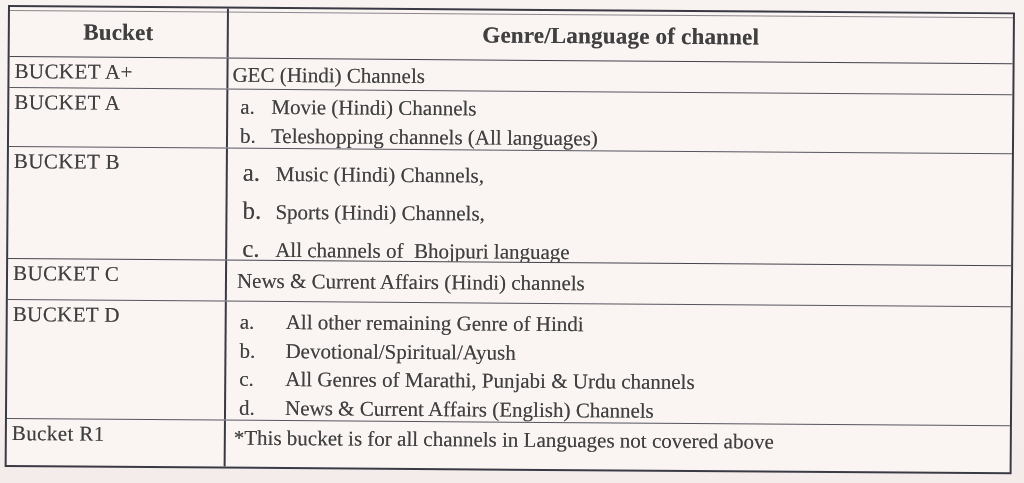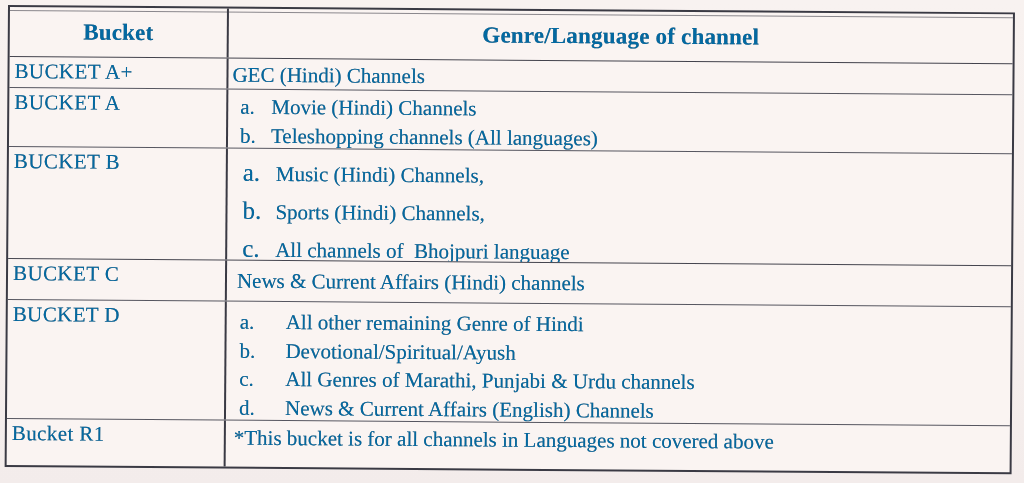--- a/index.html
+++ b/index.html
@@ -2,21 +2,21 @@
 <html><head>
 <meta charset="utf-8">
 <style>
   html,body{margin:0;padding:0;}
   .page{
     position:relative;
     width:1024px;height:483px;
     background:linear-gradient(180deg,#f8f2f0 0%,#f7f0ee 55%,#f3eceb 100%);
     overflow:hidden;
     font-family:"Liberation Serif","DejaVu Serif",serif;
-    color:#0369a1;
+    color:#404040;
   }
   
   .doc-table{
     position:absolute;left:8px;top:5px;width:1007px;
     transform:rotate(0.42deg);transform-origin:0 0;
     border:2px solid #3a3a44;
     background:#faf4f2;
     box-sizing:border-box;
     text-shadow:0 0 0.5px rgba(40,40,50,0.55);
   }

